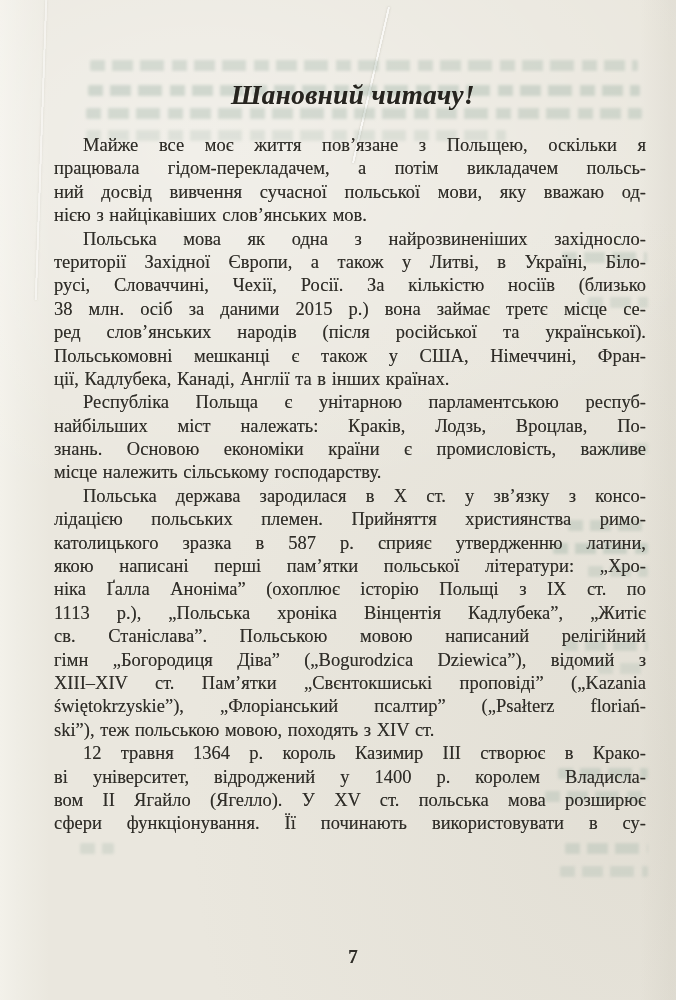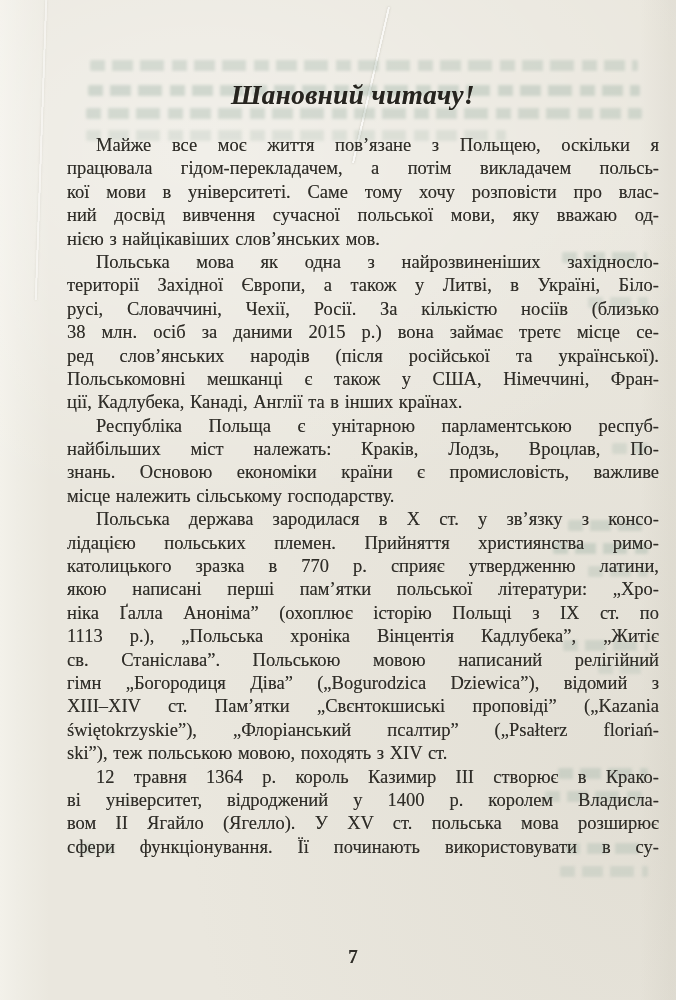--- a/index.html
+++ b/index.html
@@ -34,21 +34,21 @@
   .title{
     position:absolute;left:58px;top:57px;width:590px;
     text-align:center;
     font-size:27px;font-weight:bold;font-style:italic;
     color:var(--ink-title,#26241f);
     letter-spacing:.5px;
     text-shadow:0 0 .6px rgba(38,36,31,.55);
     margin-top:23px;
   }
   .body-text{
-    position:absolute;left:67px;top:134px;width:592px;
+    position:absolute;left:54px;top:134px;width:592px;
     color:var(--ink,#2f2d28);
     font-size:18.5px;
     text-shadow:0 0 .5px rgba(47,45,40,.5);
   }
   .para{margin:0;padding:0;}
   .para .line{
     height:23.4px;line-height:23.4px;overflow:hidden;
     text-align:justify;text-align-last:justify;
     word-spacing:1px;
   }
@@ -86,21 +86,20 @@
   <div class="smudge" style="top:843px;left:80px;width:34px;opacity:.26;"></div>
   <div class="smudge" style="top:843px;left:565px;width:83px;opacity:.3;"></div>
   <div class="smudge" style="top:866px;left:560px;width:88px;opacity:.26;"></div>
 
   <h1 class="title">Шановний читачу!</h1>
 
   <div class="body-text">
     <div class="para">
         <div class="line first">Майже все моє життя пов’язане з Польщею, оскільки я</div>
         <div class="line">працювала гідом-перекладачем, а потім викладачем польсь-</div>
-        <div class="line">кої мови в університеті. Саме тому хочу розповісти про влас-</div>
         <div class="line">ний досвід вивчення сучасної польської мови, яку вважаю од-</div>
         <div class="line last">нією з найцікавіших слов’янських мов.</div>
       </div>
     <div class="para">
         <div class="line first">Польська мова як одна з найрозвиненіших західносло-</div>
         <div class="line">території Західної Європи, а також у Литві, в Україні, Біло-</div>
         <div class="line">русі, Словаччині, Чехії, Росії. За кількістю носіїв (близько</div>
         <div class="line">38 млн. осіб за даними 2015 р.) вона займає третє місце се-</div>
         <div class="line">ред слов’янських народів (після російської та української).</div>
         <div class="line">Польськомовні мешканці є також у США, Німеччині, Фран-</div>
@@ -108,21 +107,21 @@
       </div>
     <div class="para">
         <div class="line first">Республіка Польща є унітарною парламентською респуб-</div>
         <div class="line">найбільших міст належать: Краків, Лодзь, Вроцлав, По-</div>
         <div class="line">знань. Основою економіки країни є промисловість, важливе</div>
         <div class="line last">місце належить сільському господарству.</div>
       </div>
     <div class="para">
         <div class="line first">Польська держава зародилася в X ст. у зв’язку з консо-</div>
         <div class="line">лідацією польських племен. Прийняття християнства римо-</div>
-        <div class="line">католицького зразка в 770 р. сприяє утвердженню латини,</div>
+        <div class="line">католицького зразка в 587 р. сприяє утвердженню латини,</div>
         <div class="line">якою написані перші пам’ятки польської літератури: „Хро-</div>
         <div class="line">ніка Ґалла Аноніма” (охоплює історію Польщі з IX ст. по</div>
         <div class="line">1113 р.), „Польська хроніка Вінцентія Кадлубека”, „Житіє</div>
         <div class="line">св. Станіслава”. Польською мовою написаний релігійний</div>
         <div class="line">гімн „Богородиця Діва” („Bogurodzica Dziewica”), відомий з</div>
         <div class="line">XIII–XIV ст. Пам’ятки „Свєнтокшиські проповіді” („Kazania</div>
         <div class="line">świętokrzyskie”), „Флоріанський псалтир” („Psałterz floriań-</div>
         <div class="line last">ski”), теж польською мовою, походять з XIV ст.</div>
       </div>
     <div class="para">

